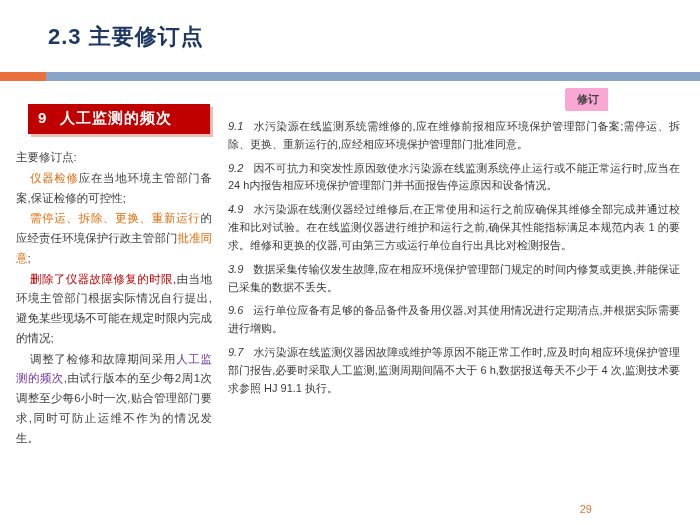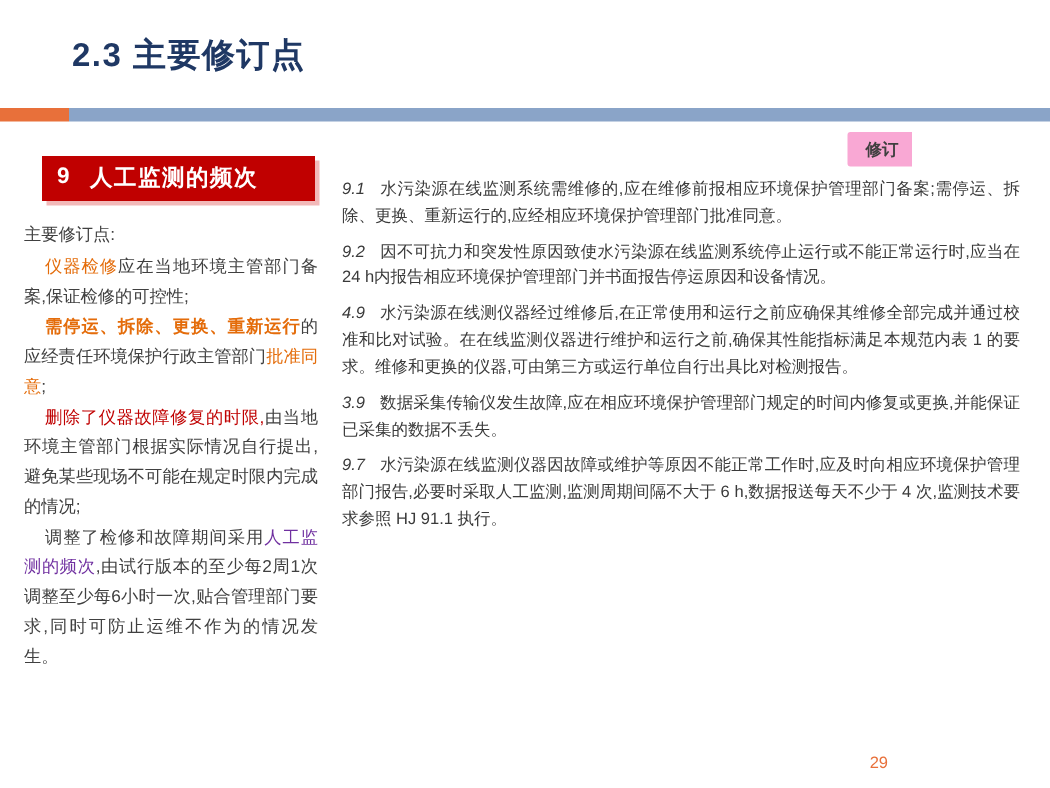--- a/index.html
+++ b/index.html
@@ -153,31 +153,32 @@
 
   <div class="banner">
     <span class="num">9</span>
     <span class="txt">人工监测的频次</span>
   </div>
 
   <div class="left-col">
     <p>主要修订点:</p>
     <div id="left-paras">
         <p class="ind"><span style="color: rgb(228, 108, 10);">仪器检修</span><span style="color: rgb(64, 64, 64);">应在当地环境主管部门备案,保证检修的可控性;</span></p>
-        <p class="ind"><span style="color: rgb(228, 108, 10); font-weight: bold;">需停运、拆除、更换、重新运行</span><span style="color: rgb(64, 64, 64);">的应经责任环境保护行政主管部门</span><span style="color: rgb(228, 108, 10);">批准同意</span><span style="color: rgb(64, 64, 64);">;</span></p>
+        <p class="ind"><span style="color: rgb(228, 108, 10);">需停运、拆除、更换、重新运行</span><span style="color: rgb(64, 64, 64);">的应经责任环境保护行政主管部门</span><span style="color: rgb(228, 108, 10);">批准同意</span><span style="color: rgb(64, 64, 64);">;</span></p>
         <p class="ind"><span style="color: rgb(192, 0, 0);">删除了仪器故障修复的时限,</span><span style="color: rgb(64, 64, 64);">由当地环境主管部门根据实际情况自行提出,避免某些现场不可能在规定时限内完成的情况;</span></p>
         <p class="ind"><span style="color: rgb(64, 64, 64);">调整了检修和故障期间采用</span><span style="color: rgb(112, 48, 160);">人工监测的频次</span><span style="color: rgb(64, 64, 64);">,由试行版本的至少每2周1次调整至少每6小时一次,贴合管理部门要求,同时可防止运维不作为的情况发生。</span></p>
       </div>
   </div>
 
   <div class="right-col">
     <div id="right-items">
         <div class="item"><span class="no">9.1</span><span>水污染源在线监测系统需维修的,应在维修前报相应环境保护管理部门备案;需停运、拆除、更换、重新运行的,应经相应环境保护管理部门批准同意。</span></div>
         <div class="item"><span class="no">9.2</span><span>因不可抗力和突发性原因致使水污染源在线监测系统停止运行或不能正常运行时,应当在24 h内报告相应环境保护管理部门并书面报告停运原因和设备情况。</span></div>
         <div class="item"><span class="no">4.9</span><span>水污染源在线测仪器经过维修后,在正常使用和运行之前应确保其维修全部完成并通过校准和比对试验。在在线监测仪器进行维护和运行之前,确保其性能指标满足本规范内表 1 的要求。维修和更换的仪器,可由第三方或运行单位自行出具比对检测报告。</span></div>
         <div class="item"><span class="no">3.9</span><span>数据采集传输仪发生故障,应在相应环境保护管理部门规定的时间内修复或更换,并能保证已采集的数据不丢失。</span></div>
+        <div class="item"><span class="no">9.6</span><span>运行单位应备有足够的备品备件及备用仪器,对其使用情况进行定期清点,并根据实际需要进行增购。</span></div>
         <div class="item"><span class="no">9.7</span><span>水污染源在线监测仪器因故障或维护等原因不能正常工作时,应及时向相应环境保护管理部门报告,必要时采取人工监测,监测周期间隔不大于 6 h,数据报送每天不少于 4 次,监测技术要求参照 HJ 91.1 执行。</span></div>
       </div>
   </div>
 
   <div class="page-no">29</div>
 
 </div>
 
 </body></html>

